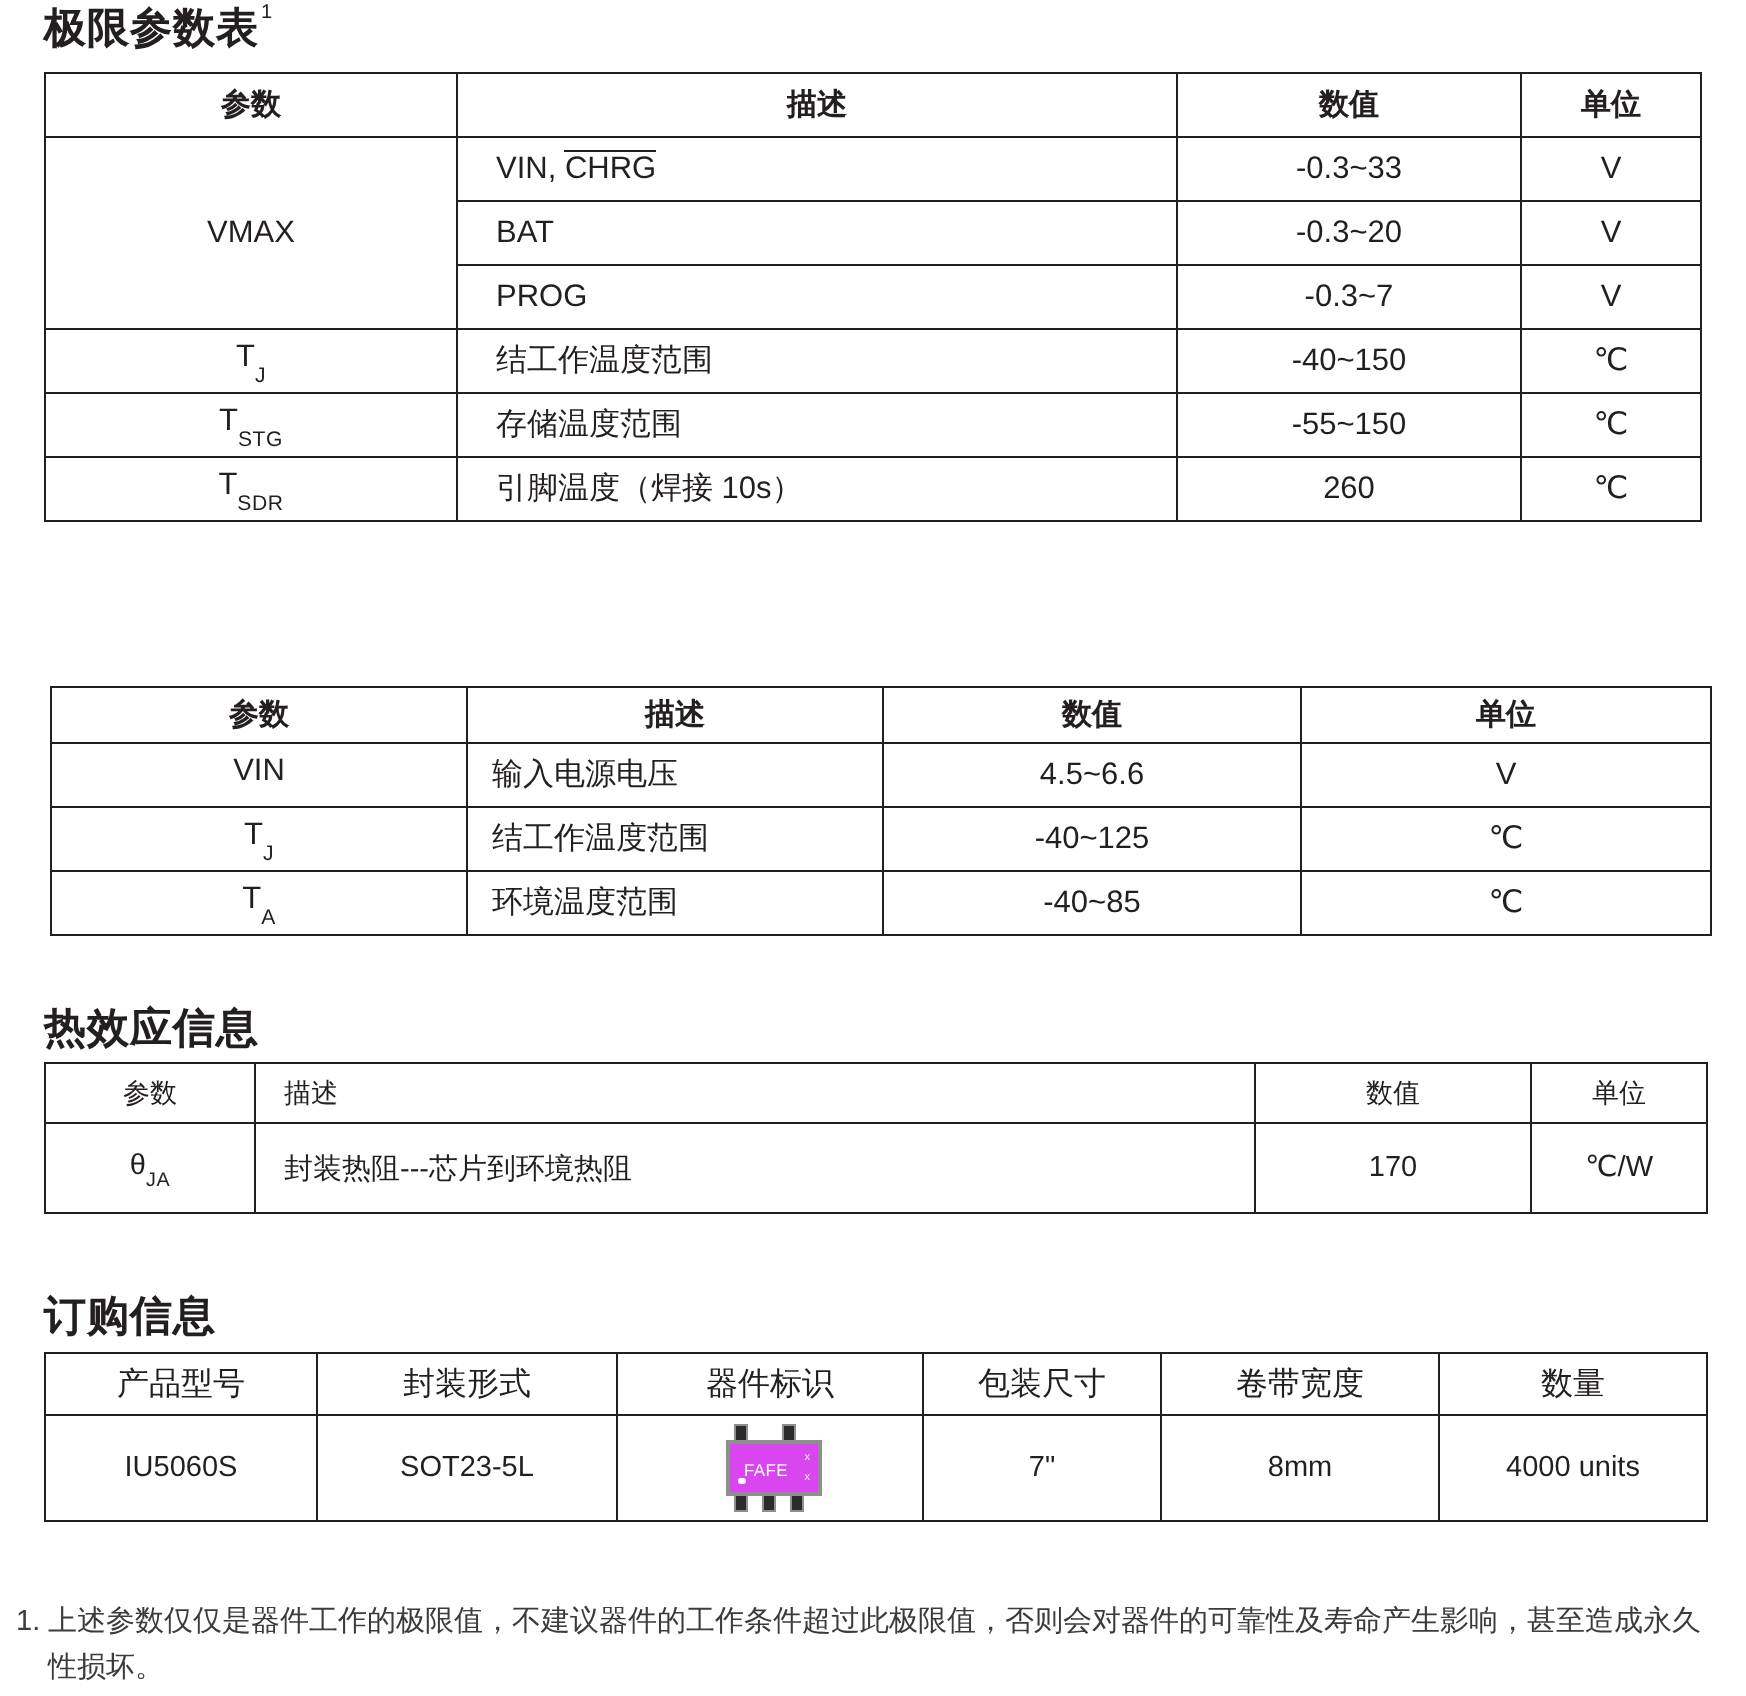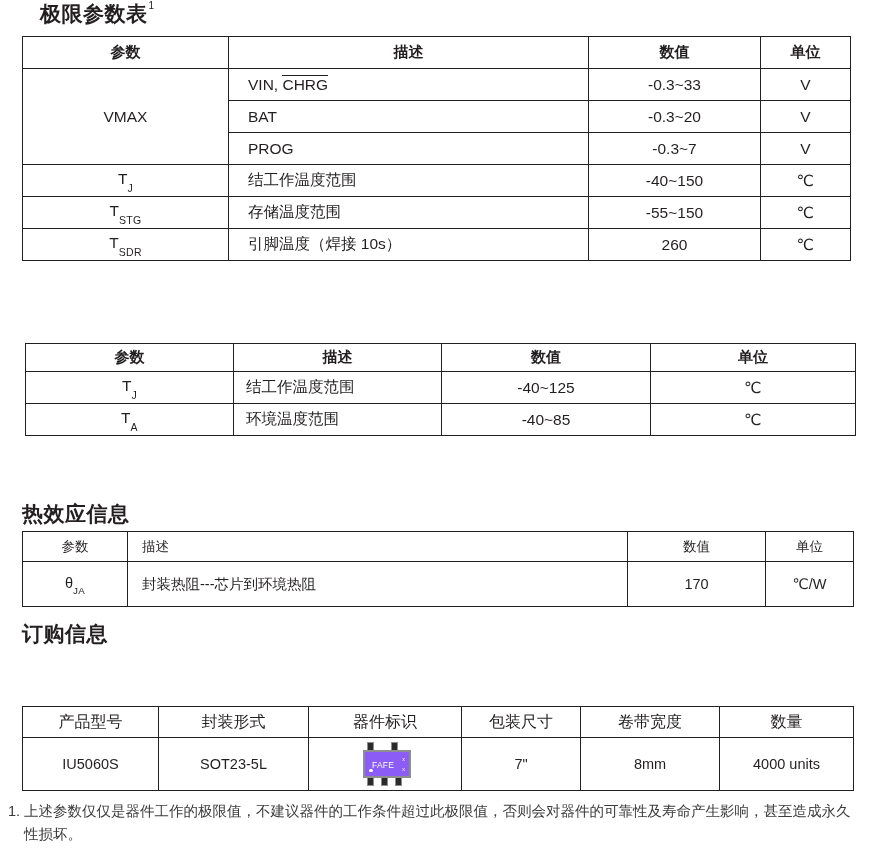--- a/index.html
+++ b/index.html
@@ -33,24 +33,24 @@
   }
   .sec-title .sup {
     font-size: 10px;
     font-weight: normal;
     vertical-align: super;
     position: relative;
     top: -4px;
     left: 1px;
   }
 
-  #title-limit    { left: 40px; top: 0px; }
+  #title-limit    { left: 22px; top: 0px; }
   #title-recom    { left: 22px; top: 306px; }
   #title-thermal  { left: 22px; top: 500px; }
-  #title-order    { left: 22px; top: 620px; }
+  #title-order    { left: 22px; top: 644px; }
 
   
   table.tbl {
     position: absolute;
     border-collapse: collapse;
     table-layout: fixed;
     background: #ffffff;
   }
   table.tbl td, table.tbl th {
     border: 1px solid #231f20;
@@ -89,21 +89,21 @@
   #tbl-thermal { left: 22px; top: 531px; width: 831px; }
   #tbl-thermal th { height: 29px; font-size: 13.5px; font-weight: normal; }
   #tbl-thermal td { height: 44px; font-size: 14.5px; }
   #tbl-thermal th.left, #tbl-thermal td.left { text-align: left; padding-left: 14px; }
   #tbl-thermal .c1 { width: 105px; }
   #tbl-thermal .c2 { width: 500px; }
   #tbl-thermal .c3 { width: 138px; }
   #tbl-thermal .c4 { width: 88px; }
 
   
-  #tbl-order { left: 22px; top: 706px; width: 831px; border-radius: 22px; }
+  #tbl-order { left: 22px; top: 676px; width: 831px; border-radius: 22px; }
   #tbl-order th { height: 30px; font-size: 16px; font-weight: normal; }
   #tbl-order td { height: 52px; font-size: 14.5px; }
   #tbl-order .c1 { width: 136px; }
   #tbl-order .c2 { width: 150px; }
   #tbl-order .c3 { width: 153px; }
   #tbl-order .c4 { width: 119px; }
   #tbl-order .c5 { width: 139px; }
   #tbl-order .c6 { width: 134px; }
 
   
@@ -130,21 +130,21 @@
     position: relative;
     width: 56px;
     height: 44px;
   }
   .pkg-body {
     position: absolute;
     left: 6px;
     top: 8px;
     width: 44px;
     height: 28px;
-    background: #8b5cf6;
+    background: #d946ef;
     border: 2.5px solid #8e8e8e;
     box-sizing: border-box;
     padding-left: 44px;
   }
   .pkg-mark {
     position: absolute;
     left: 7px;
     top: 9px;
     width: 30px;
     text-align: left;
@@ -266,20 +266,26 @@
       </colgroup>
     <thead>
       <tr>
         <th>参数</th>
         <th>描述</th>
         <th>数值</th>
         <th>单位</th>
       </tr>
     </thead>
     <tbody>
+      <tr>
+        <td><span>VIN</span><span class="sub"></span></td>
+        <td class="desc">输入电源电压</td>
+        <td>4.5~6.6</td>
+        <td>V</td>
+      </tr>
       <tr>
         <td><span>T</span><span class="sub">J</span></td>
         <td class="desc">结工作温度范围</td>
         <td>-40~125</td>
         <td>℃</td>
       </tr>
       <tr>
         <td><span>T</span><span class="sub">A</span></td>
         <td class="desc">环境温度范围</td>
         <td>-40~85</td>

